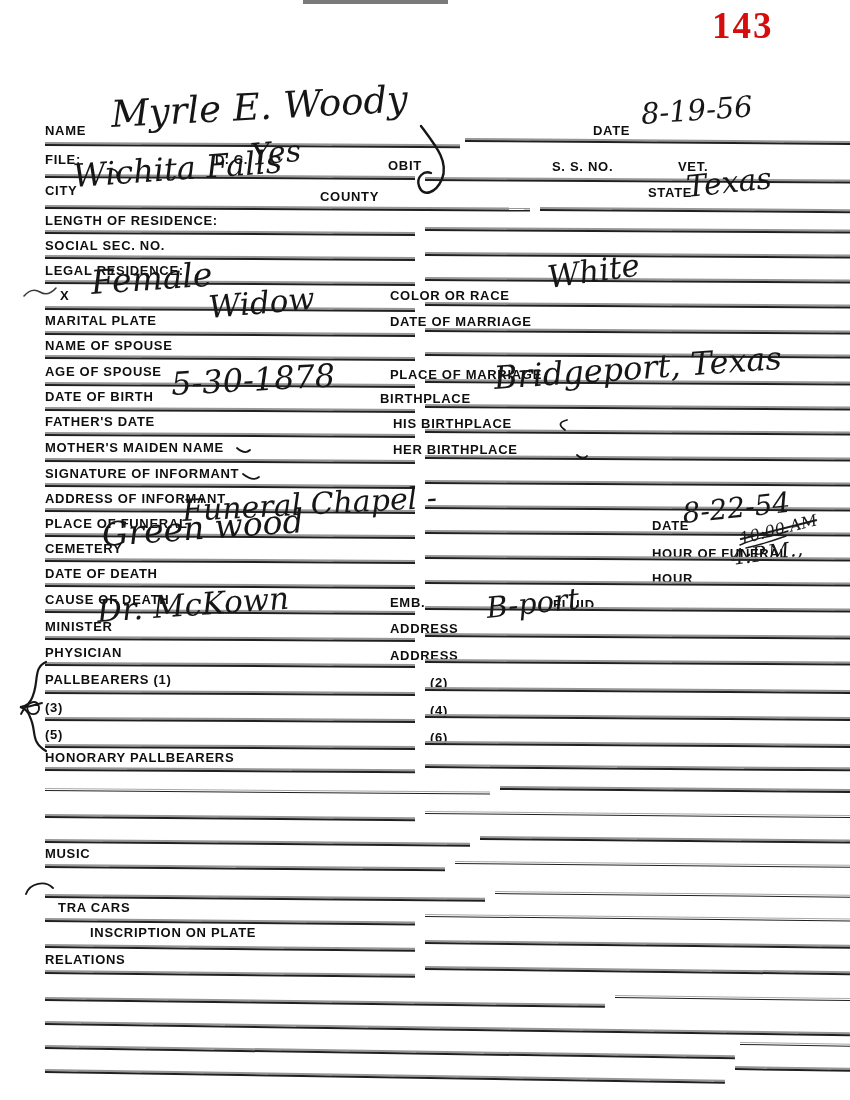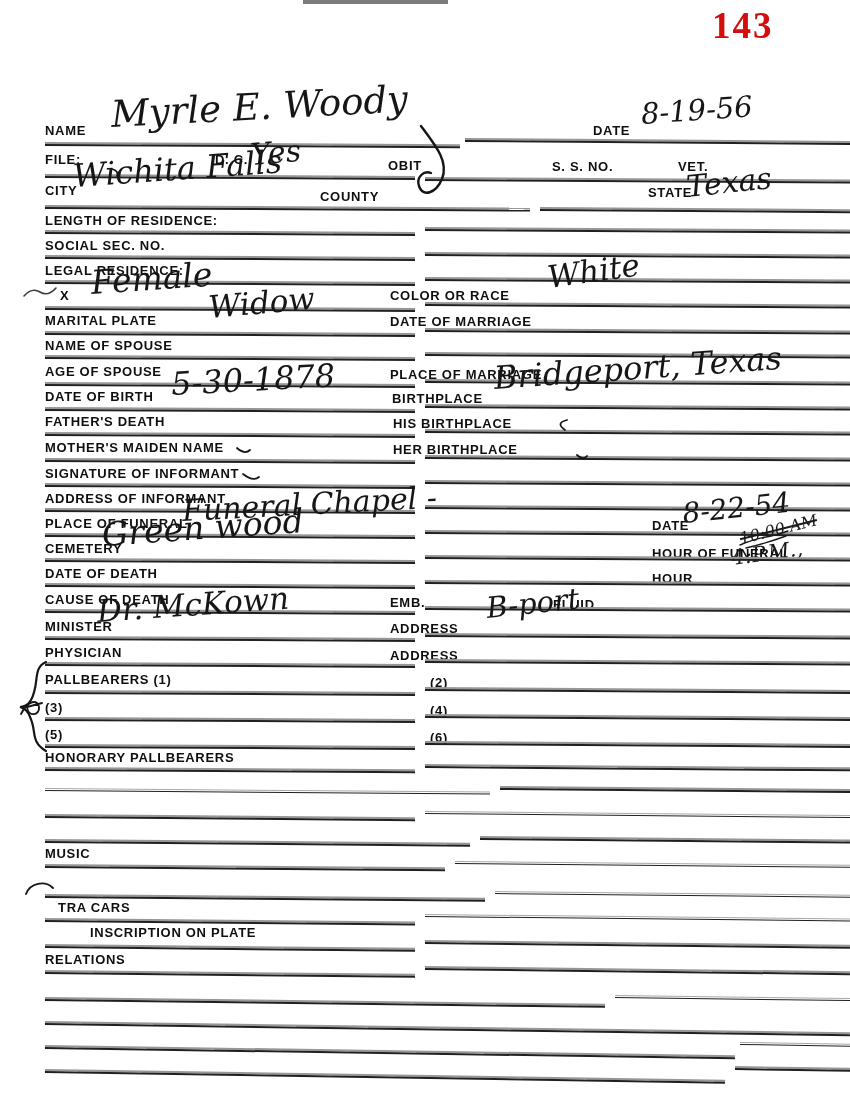--- a/index.html
+++ b/index.html
@@ -79,26 +79,26 @@
   <div class="ln" style="left:45px;top:357px;width:370px;transform:rotate(.3deg);"></div>
   <div class="ln" style="left:425px;top:354px;width:425px;transform:rotate(.35deg);"></div>
 
   <span class="lbl" style="left:45px;top:365px;">AGE OF SPOUSE</span>
   <span class="lbl" style="left:390px;top:368px;">PLACE OF MARRIAGE</span>
   <div class="ln" style="left:45px;top:384px;width:370px;transform:rotate(.3deg);"></div>
   <div class="ln" style="left:425px;top:381px;width:425px;transform:rotate(.35deg);"></div>
 
   <span class="lbl" style="left:45px;top:390px;">DATE OF BIRTH</span>
   <span class="hw" style="left:172px;top:368px;font-size:32px;transform:rotate(-3deg);">5-30-1878</span>
-  <span class="lbl" style="left:392px;top:392px;">BIRTHPLACE</span>
+  <span class="lbl" style="left:380px;top:392px;">BIRTHPLACE</span>
   <span class="hw" style="left:495px;top:362px;font-size:32px;transform:rotate(-4deg);">Bridgeport, Texas</span>
   <div class="ln" style="left:45px;top:409px;width:370px;transform:rotate(.3deg);"></div>
   <div class="ln" style="left:425px;top:406px;width:425px;transform:rotate(.35deg);"></div>
 
-  <span class="lbl" style="left:45px;top:415px;">FATHER'S DEATH</span>
+  <span class="lbl" style="left:45px;top:415px;">FATHER'S DATE</span>
   <span class="lbl" style="left:393px;top:417px;">HIS BIRTHPLACE</span>
   <div class="ln" style="left:45px;top:434px;width:370px;transform:rotate(.3deg);"></div>
   <div class="ln" style="left:425px;top:431px;width:425px;transform:rotate(.35deg);"></div>
 
   <span class="lbl" style="left:45px;top:441px;">MOTHER'S MAIDEN NAME</span>
   <span class="lbl" style="left:393px;top:443px;">HER BIRTHPLACE</span>
   <div class="ln" style="left:45px;top:460px;width:370px;transform:rotate(.3deg);"></div>
   <div class="ln" style="left:425px;top:457px;width:425px;transform:rotate(.35deg);"></div>
 
   <span class="lbl" style="left:45px;top:467px;">SIGNATURE OF INFORMANT</span>

